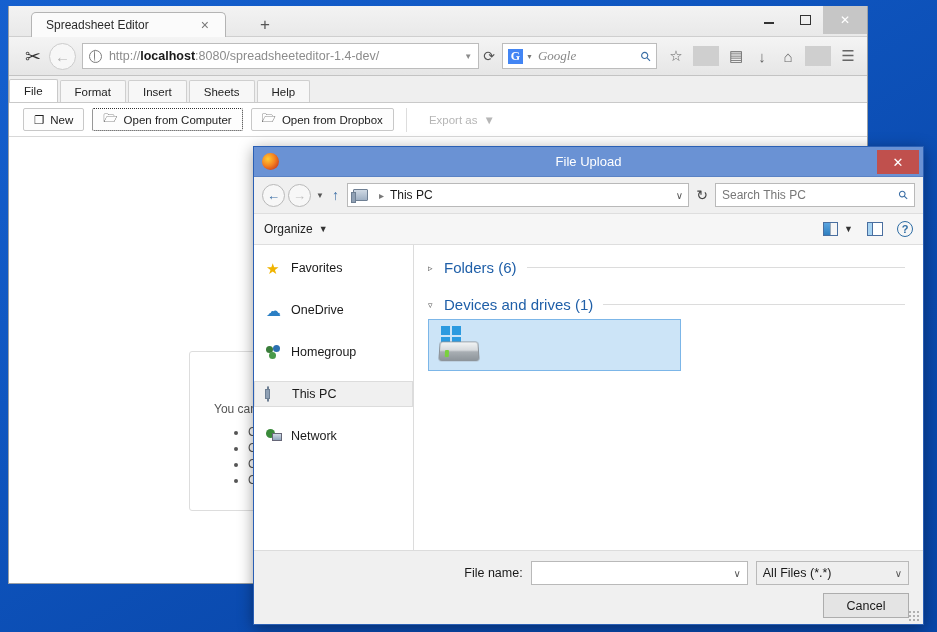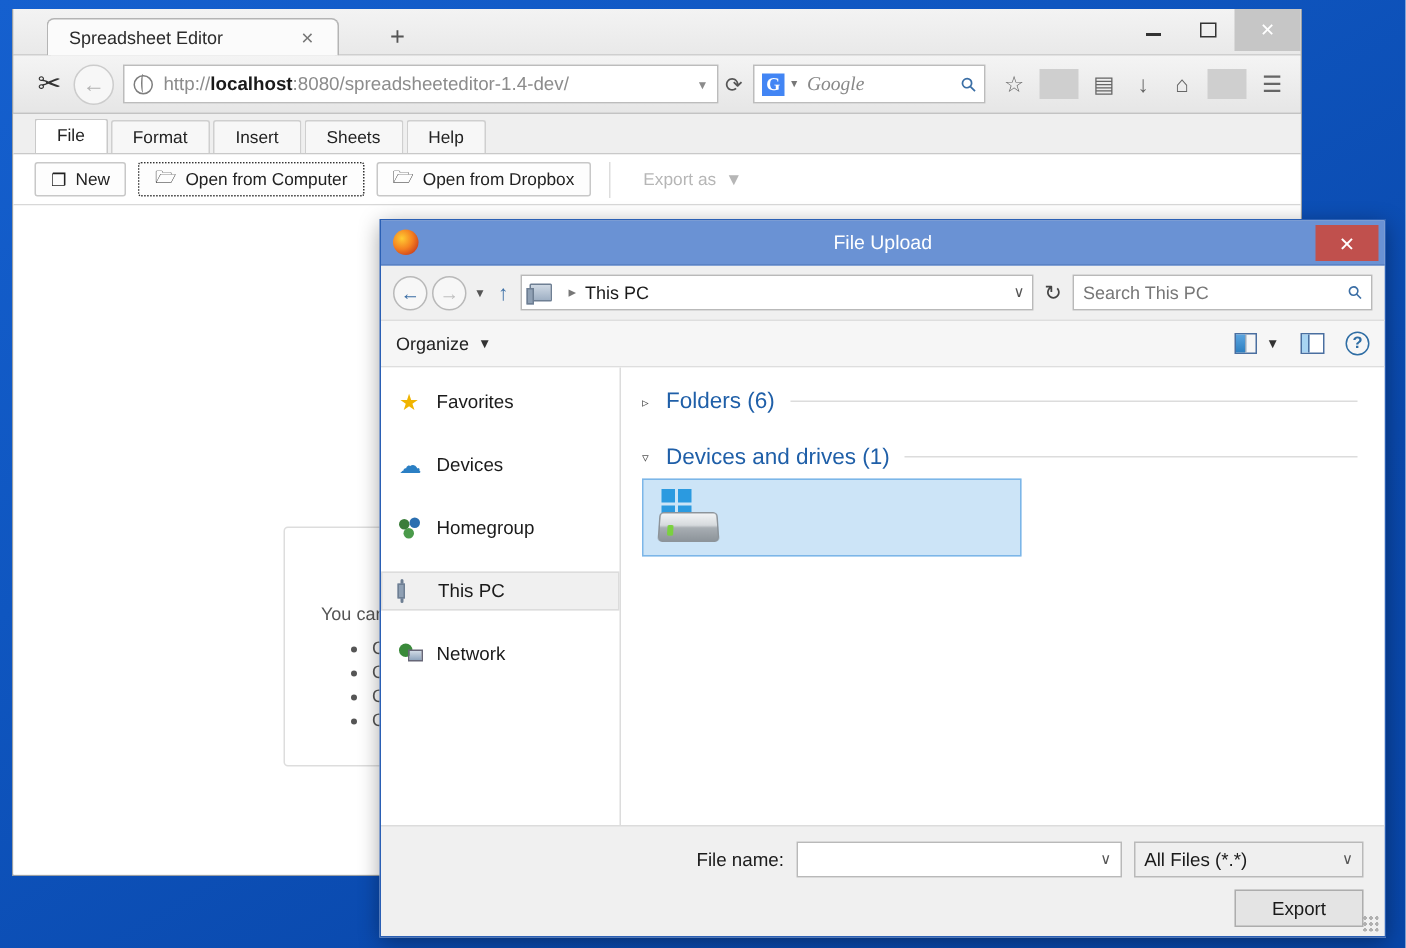--- a/index.html
+++ b/index.html
@@ -125,21 +125,21 @@
   .navicons span {
     width: 26px; text-align: center; color: #666; font-size: 15px;
   }
   .vsep { width: 1px; height: 20px; background: #cfcfcf; margin: 0 4px; }
 
   
   .appchrome { background: #fff; flex: 1; display: flex; flex-direction: column; position: relative; }
   .apptabs {
     height: 27px; background: #efefef;
     border-bottom: 1px solid #c9c9c9;
-    display: flex; align-items: flex-end; padding-left: 14px;
+    display: flex; align-items: flex-end; 
     flex: none;
   }
   .apptab {
     height: 22px; padding: 0 14px;
     font-size: 11.5px; color: #222;
     display: flex; align-items: center;
     border: 1px solid #cfcfcf; border-bottom: none;
     background: #f7f7f7; margin-right: 2px;
     border-radius: 2px 2px 0 0;
   }
@@ -513,21 +513,21 @@
   </div>
 
   <div class="dlg-main">
     <div class="dlg-side">
       <div class="side-item">
         <span class="si-ico ico-star">★</span>
         <span>Favorites</span>
       </div>
       <div class="side-item">
         <span class="si-ico ico-cloud">☁</span>
-        <span>Devices</span>
+        <span>OneDrive</span>
       </div>
       <div class="side-item">
         <span class="si-ico ico-home">
             <i class="h1"></i>
             <i class="h2"></i>
             <i class="h3"></i>
           </span>
         <span>Homegroup</span>
       </div>
       <div class="side-item selected">
@@ -577,17 +577,17 @@
         <span></span>
         <span class="ic">∨</span>
       </span>
       <span class="filter-sel">
         <span>All Files (*.*)</span>
         <span class="ic">∨</span>
       </span>
     </div>
     <div class="btn-row">
       <span class="dbtn primary">Open</span>
-      <span class="dbtn">Export</span>
+      <span class="dbtn">Cancel</span>
     </div>
     <span class="grip"></span>
   </div>
 </div>
 
 </body></html>

